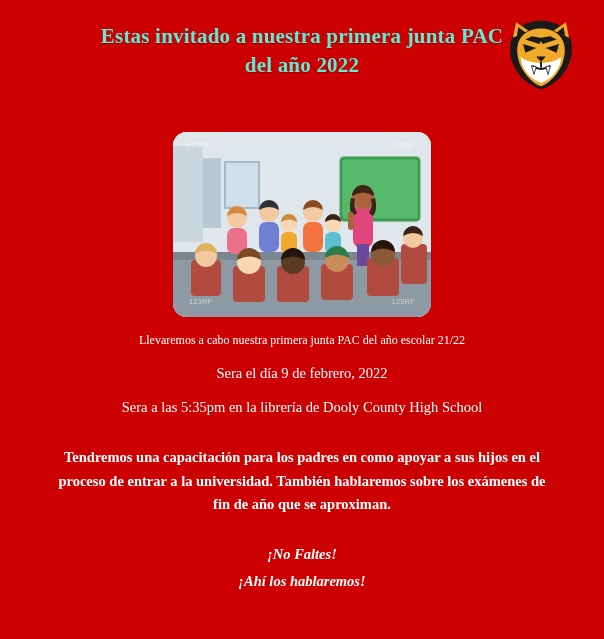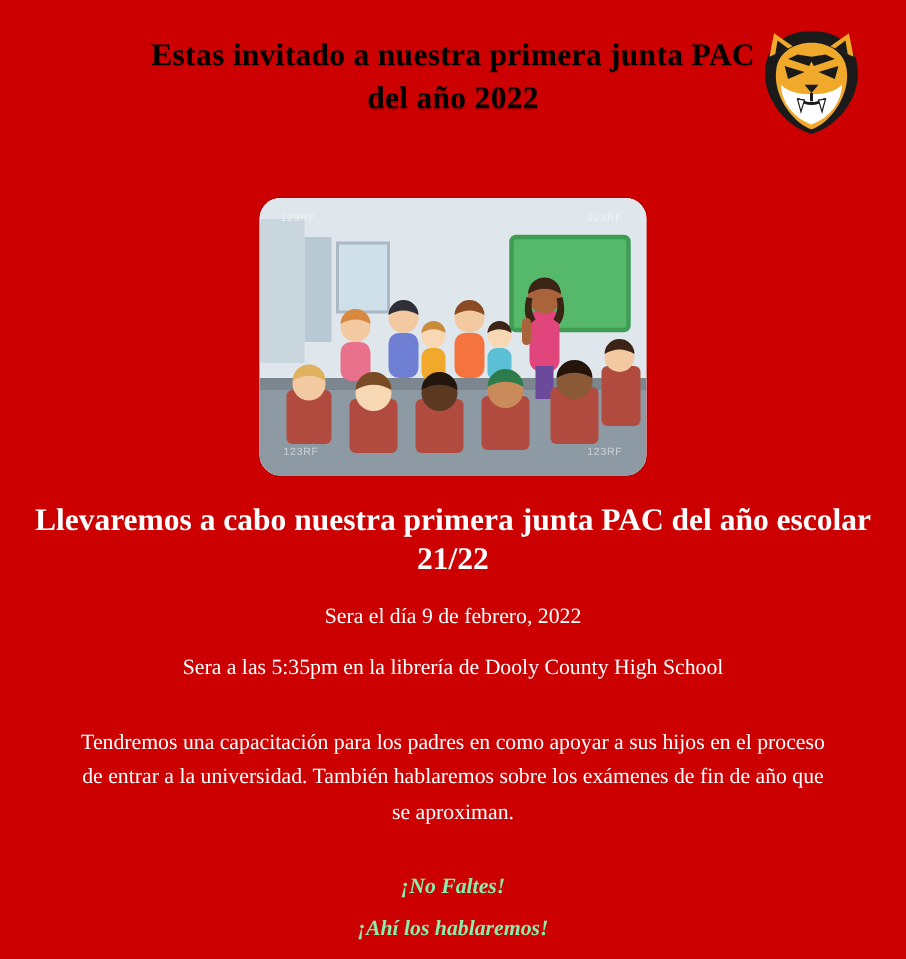--- a/index.html
+++ b/index.html
@@ -30,21 +30,21 @@
     height: 96px;
   }
   .title {
     width: 430px;
     margin: 0 auto;
     text-align: center;
     font-size: 21px;
     font-weight: bold;
     line-height: 1.38;
     letter-spacing: 0.2px;
-    color: #000000;
+    color: #5eead4;
     text-shadow: 0 1px 0 rgba(0,0,0,0.25);
   }
   .logo {
     position: absolute;
     top: 16px;
     right: 24px;
     width: 78px;
     height: 78px;
   }
 
@@ -75,51 +75,51 @@
   .wm.c { bottom: 12px; left: 16px; }
   .wm.d { bottom: 12px; right: 16px; }
 
   
   .body-block {
     margin-top: 16px;
     text-align: center;
     padding: 0 14px;
   }
   .line-main {
-    font-size: 21px;
-    font-weight: bold;
+    font-size: 12px;
+    font-weight: normal;
     margin: 0 0 16px 0;
     line-height: 1.25;
   }
   .line-sub {
     font-size: 14.5px;
     font-weight: normal;
     margin: 0 0 16px 0;
     line-height: 1.25;
   }
 
   .paragraph {
     margin: 30px auto 0 auto;
     width: 500px;
     text-align: center;
     font-size: 14.5px;
-    font-weight: normal;
+    font-weight: bold;
     line-height: 1.62;
   }
 
   .closing {
     margin-top: 24px;
     text-align: center;
   }
   .closing-line {
     font-size: 14.5px;
     font-weight: bold;
     font-style: italic;
     line-height: 1.9;
-    color: #86efac;
+    color: #ffffff;
   }
 </style>
 </head>
 <body>
 
 <div class="flyer">
 
   <div class="header">
     <div class="title">Estas invitado a nuestra primera junta PAC del año 2022</div>
 

